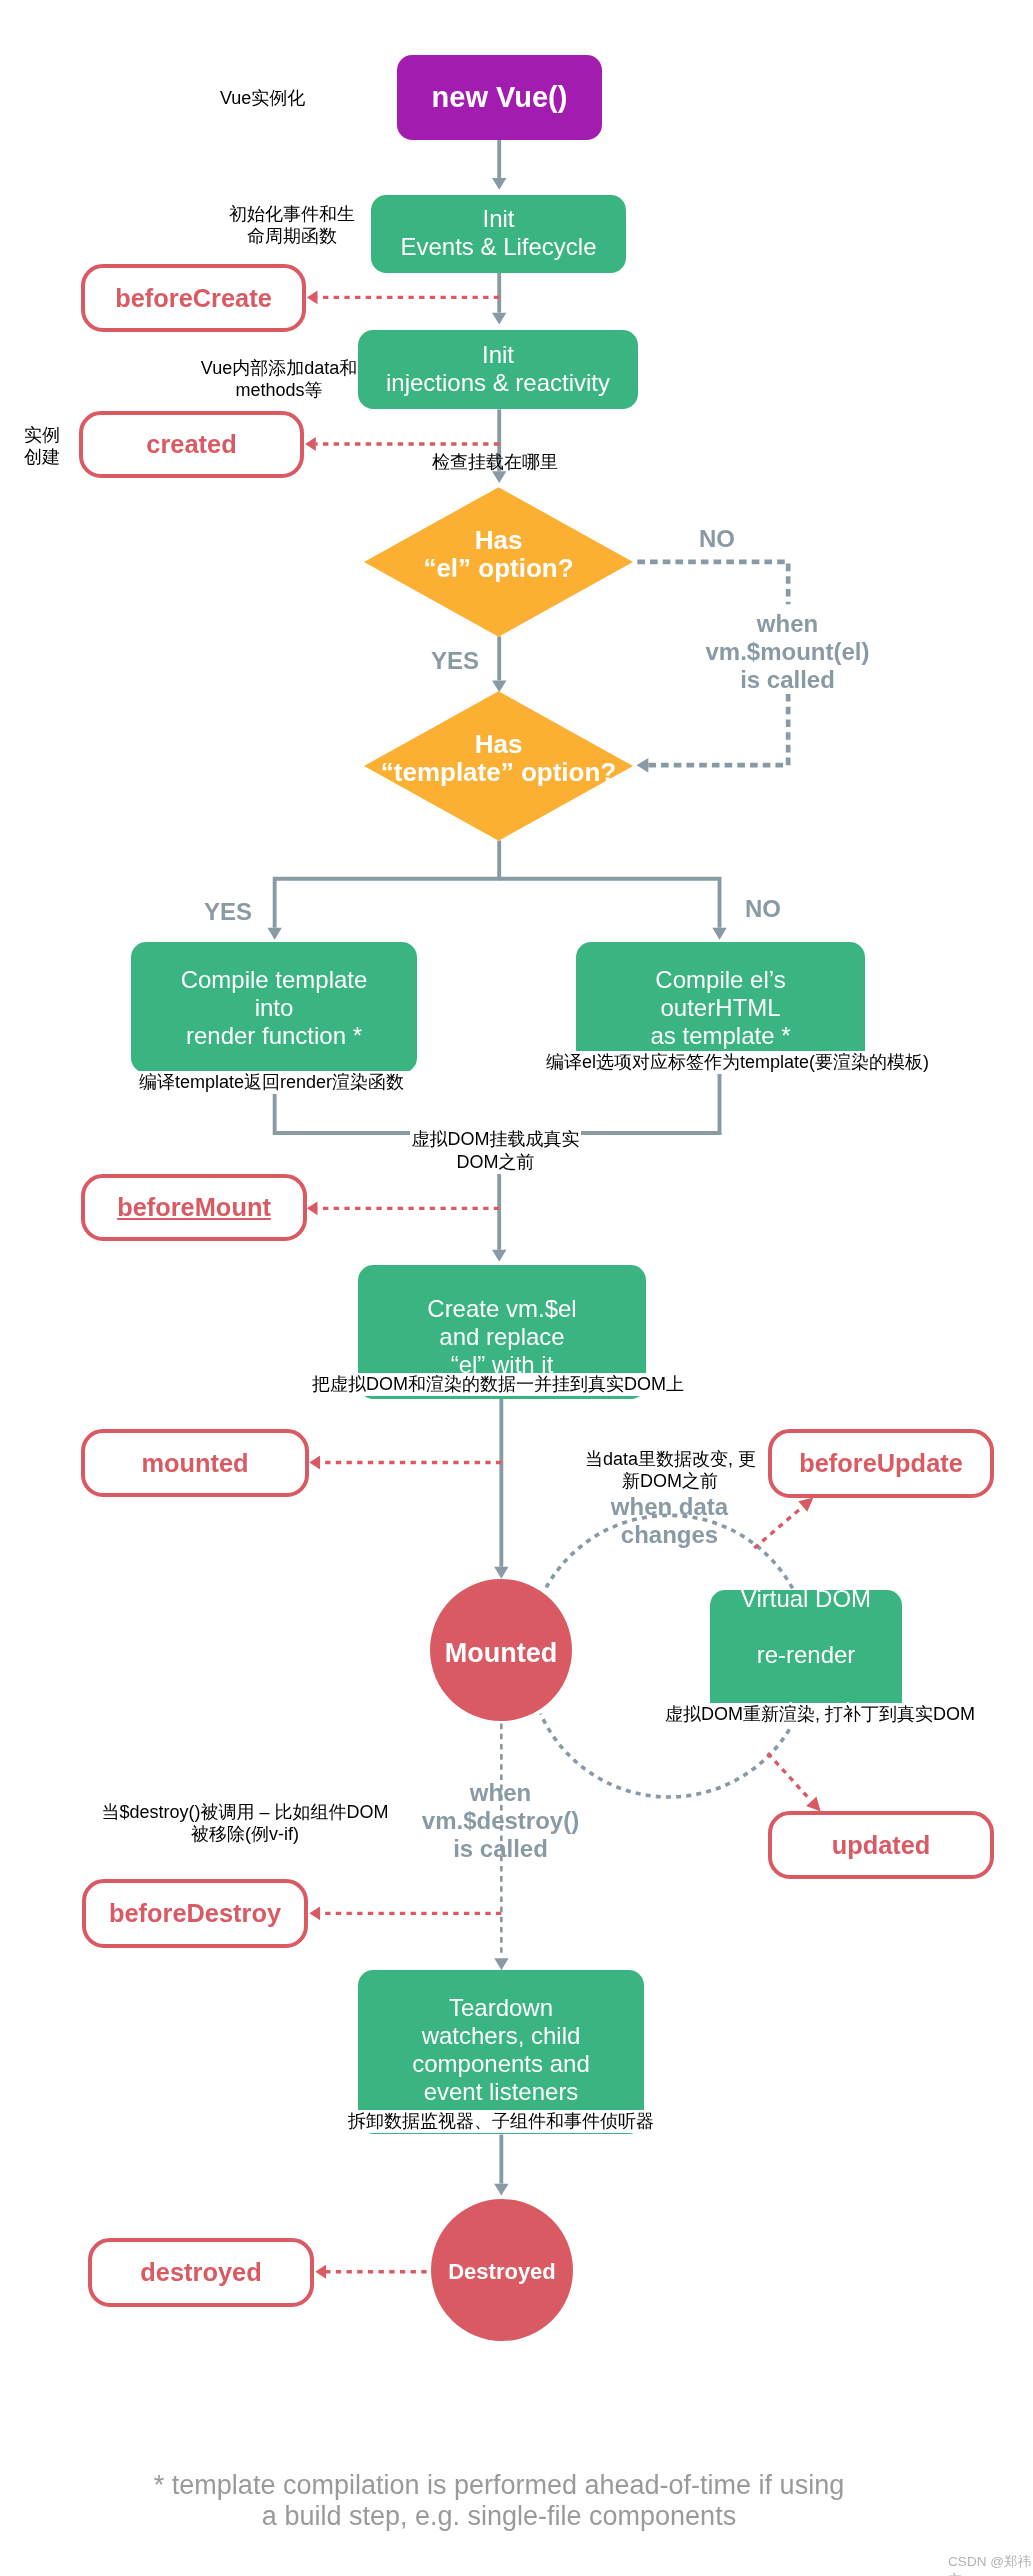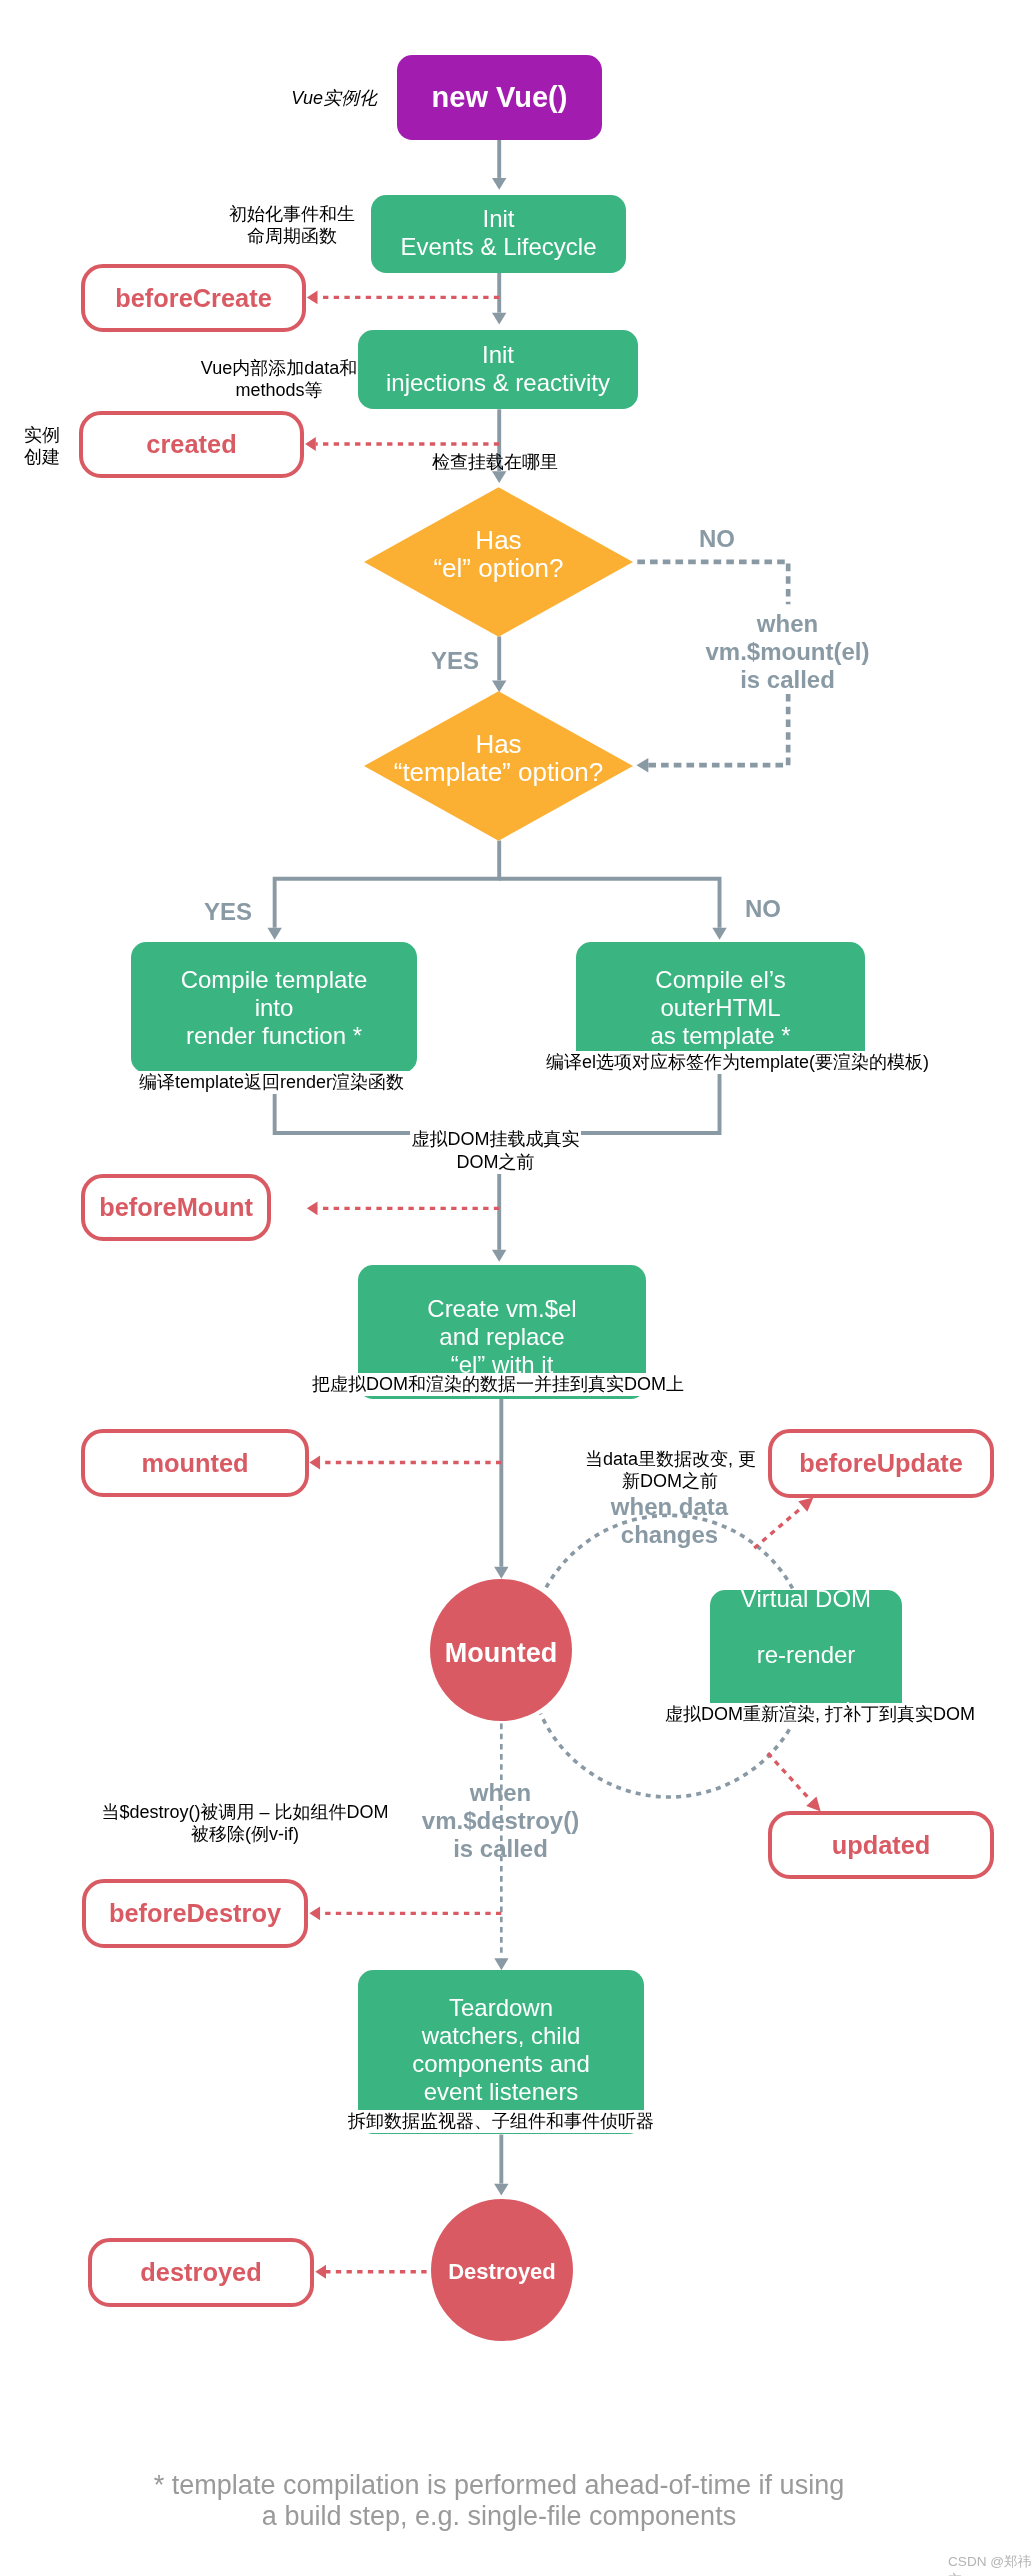--- a/index.html
+++ b/index.html
@@ -17,21 +17,21 @@
         font-weight:700;font-size:25.4px;}
   .circle{background:#d95a63;color:#fff;border-radius:50%;font-weight:700;font-size:23px;}
   .lbl{position:absolute;color:#8a9aa5;font-weight:700;font-size:24px;line-height:28px;text-align:center;}
   .cn{position:absolute;color:#000;font-size:18px;line-height:21.6px;text-align:center;white-space:nowrap;}
   .cnb{position:absolute;color:#000;font-size:18px;line-height:23px;text-align:center;
        white-space:nowrap;background:#fff;}
   .foot{position:absolute;color:#9a9a9a;font-size:27px;line-height:30.5px;text-align:center;}
   .wm{position:absolute;color:#b4b4b4;font-size:13.6px;}
   .diamond-wrap{position:absolute;}
   .diamond-wrap svg.dia{position:absolute;left:0;top:0;width:100%;height:100%;}
-  .dia-txt{position:relative;color:#fff;font-size:26px;line-height:28px;text-align:center;top:-8.5px;}
+  .dia-txt{position:relative;color:#fff;font-size:26px;line-height:28px;text-align:center;top:-8.5px;font-weight:bold;}
 </style>
 </head>
 <body>
 
 <div id="stage">
 
   <svg class="lines" viewBox="0 0 1220 3040">
     <defs>
       <marker id="ah-slate" viewBox="0 0 14 17" refX="0" refY="8.5" markerWidth="14" markerHeight="17" overflow="visible" orient="auto-start-reverse" markerUnits="userSpaceOnUse">
         <path d="M0,0 L14,8.5 L0,17 z" fill="#8a9aa5" stroke="none"></path>
@@ -152,21 +152,21 @@
       <div>Teardown</div>
       <div>watchers, child</div>
       <div>components and</div>
       <div>event listeners</div>
     </div>
 
   <div class="node circle" style="left:431px;top:2199px;width:142px;height:142px;font-size:22px;padding-top:4.2px;">Destroyed</div>
 
   <div class="node pill" style="left:81px;top:264px;width:225px;height:68px;">beforeCreate</div>
   <div class="node pill" style="left:79px;top:411px;width:225px;height:67px;">created</div>
-  <div class="node pill" style="left:81px;top:1174px;width:190px;height:67px;">beforeMount</div>
+  <div class="node pill" style="left:81px;top:1174px;width:226px;height:67px;text-decoration:underline;">beforeMount</div>
   <div class="node pill" style="left:81px;top:1429px;width:228px;height:68px;">mounted</div>
   <div class="node pill" style="left:768px;top:1429px;width:226px;height:69px;">beforeUpdate</div>
   <div class="node pill" style="left:768px;top:1811px;width:226px;height:68px;">updated</div>
   <div class="node pill" style="left:82px;top:1879px;width:226px;height:69px;">beforeDestroy</div>
   <div class="node pill" style="left:88px;top:2238px;width:226px;height:69px;">destroyed</div>
 
   <div class="lbl" style="left:404px;top:647px;width:102px;">YES</div>
   <div class="lbl" style="left:666px;top:525px;width:102px;">NO</div>
   <div class="lbl" style="left:177px;top:898px;width:102px;">YES</div>
   <div class="lbl" style="left:712px;top:895px;width:102px;">NO</div>
@@ -178,21 +178,21 @@
   <div class="lbl" style="left:568px;top:1493px;width:203px;">
       <div>when data</div>
       <div>changes</div>
     </div>
   <div class="lbl" style="left:399px;top:1779px;width:203px;">
       <div>when</div>
       <div>vm.$destroy()</div>
       <div>is called</div>
     </div>
 
-  <div class="cn" style="left:208px;top:88px;width:169px;text-align:right;font-style:italic;">Vue实例化</div>
+  <div class="cn" style="left:220px;top:88px;width:169px;text-align:left;">Vue实例化</div>
   <div class="cn" style="left:207px;top:204px;width:170px;">
       <div>初始化事件和生</div>
       <div>命周期函数</div>
     </div>
   <div class="cn" style="left:194px;top:358px;width:170px;">
       <div>Vue内部添加data和</div>
       <div>methods等</div>
     </div>
   <div class="cn" style="left:7.6px;top:425px;width:69px;">
       <div>实例</div>

